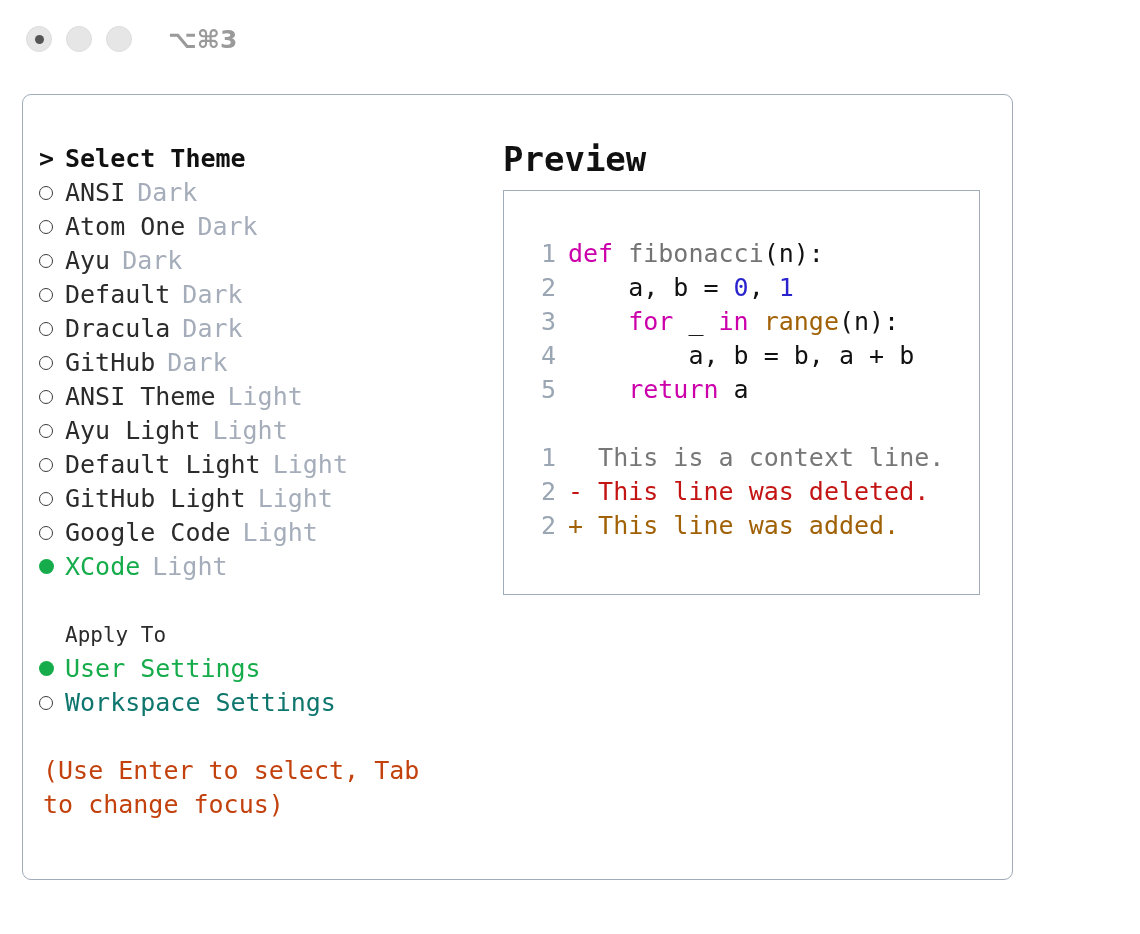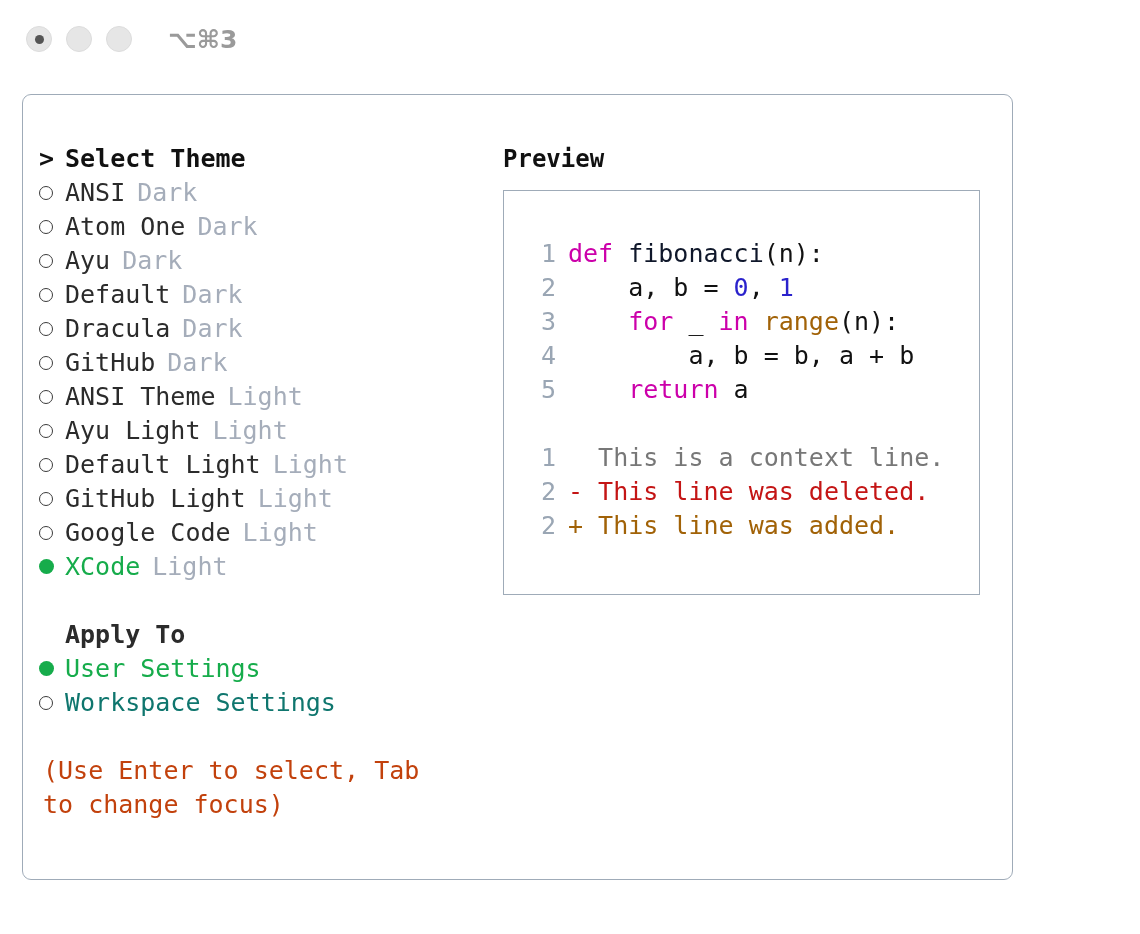--- a/index.html
+++ b/index.html
@@ -138,22 +138,21 @@
   .theme-name.selected { color: #16ac4b; text-align: center; }
   .theme-kind {
     color: #a5adba;
     margin-left: 12px;
   }
 
   .spacer-sm { height: 34px; }
 
   #apply-to-header {
     color: #2b2b2b;
-    font-size: 25px;
-    font-weight: bold;
+    font-size: 21px;
   }
   .apply-label { color: #0f766e; }
   .apply-label.selected { color: #16ac4b; }
 
   #hint-text {
     margin-top: 34px;
     color: #c2410c;
     font-size: 25px;
     line-height: 34px;
     width: 420px;
@@ -162,21 +161,21 @@
 
   
   #right-column {
     flex: 1 1 auto;
     padding: 47px 0 0 0;
     box-sizing: border-box;
   }
   #preview-title {
     font-weight: bold;
     color: #111111;
-    font-size: 24px;
+    font-size: 34px;
     line-height: 34px;
   }
   #preview-box {
     margin-top: 14px;
     width: 477px;
     height: 405px;
     border: 1.8px solid #9fabb8;
     box-sizing: border-box;
     background: #ffffff;
     padding: 46px 0 0 0;
@@ -193,21 +192,21 @@
   .lineno {
     color: #9aa6b4;
     width: 34px;
     flex: 0 0 auto;
     text-align: right;
     margin-right: 12px;
   }
   .code-text { white-space: pre; }
 
   .tok-kw   { color: #cc00aa; }
-  .tok-fn   { color: #0f172a; margin-top: 20px; }
+  .tok-fn   { color: #737373; margin-top: 20px; }
   .tok-call { color: #a16207; }
   .tok-num  { color: #2a22cc; }
   .tok-plain{ color: #111111; }
 
   .blank-line { height: 34px; }
 
   .diff-ctx  { color: #777777; }
   .diff-del  { color: #c41515; }
   .diff-add  { color: #a16207; }
 </style>

